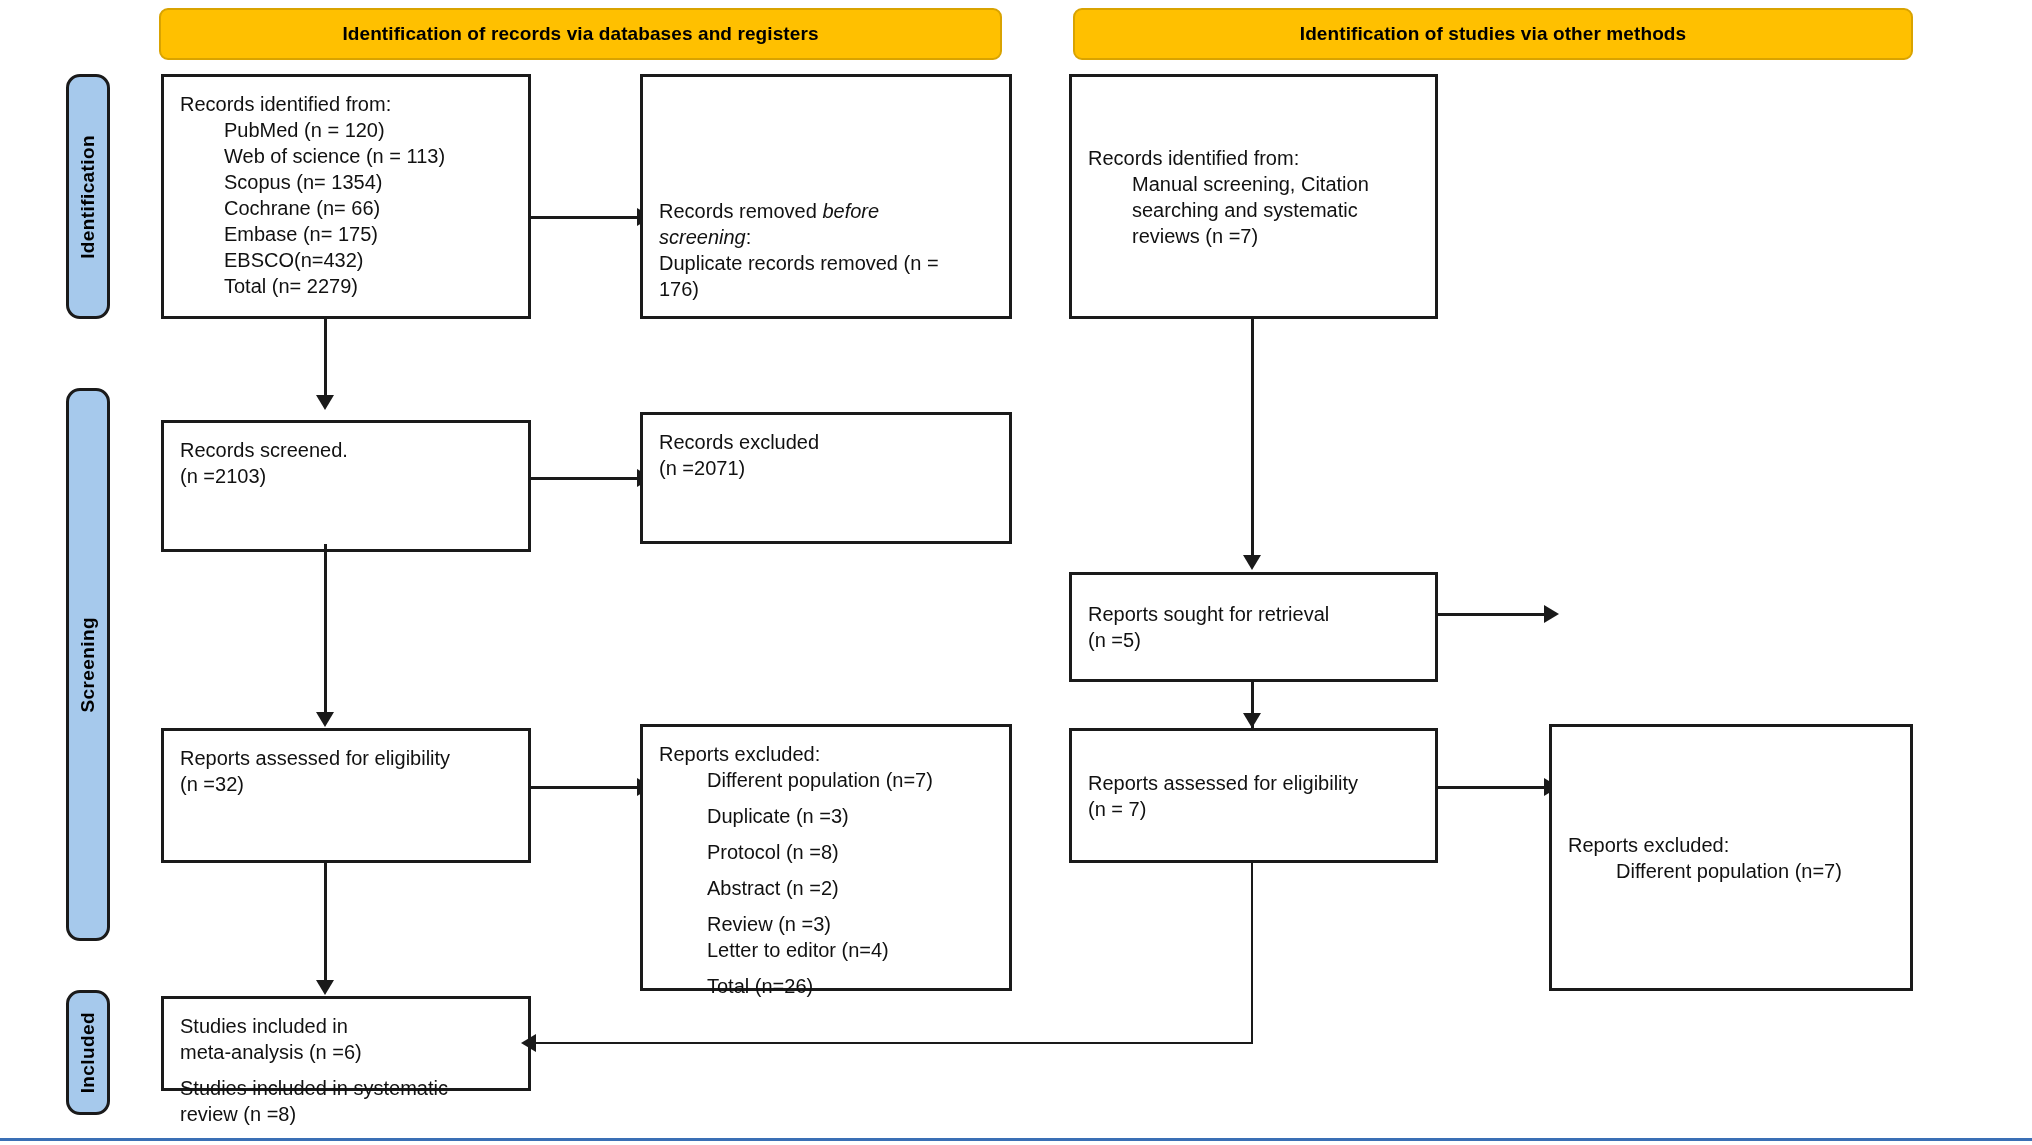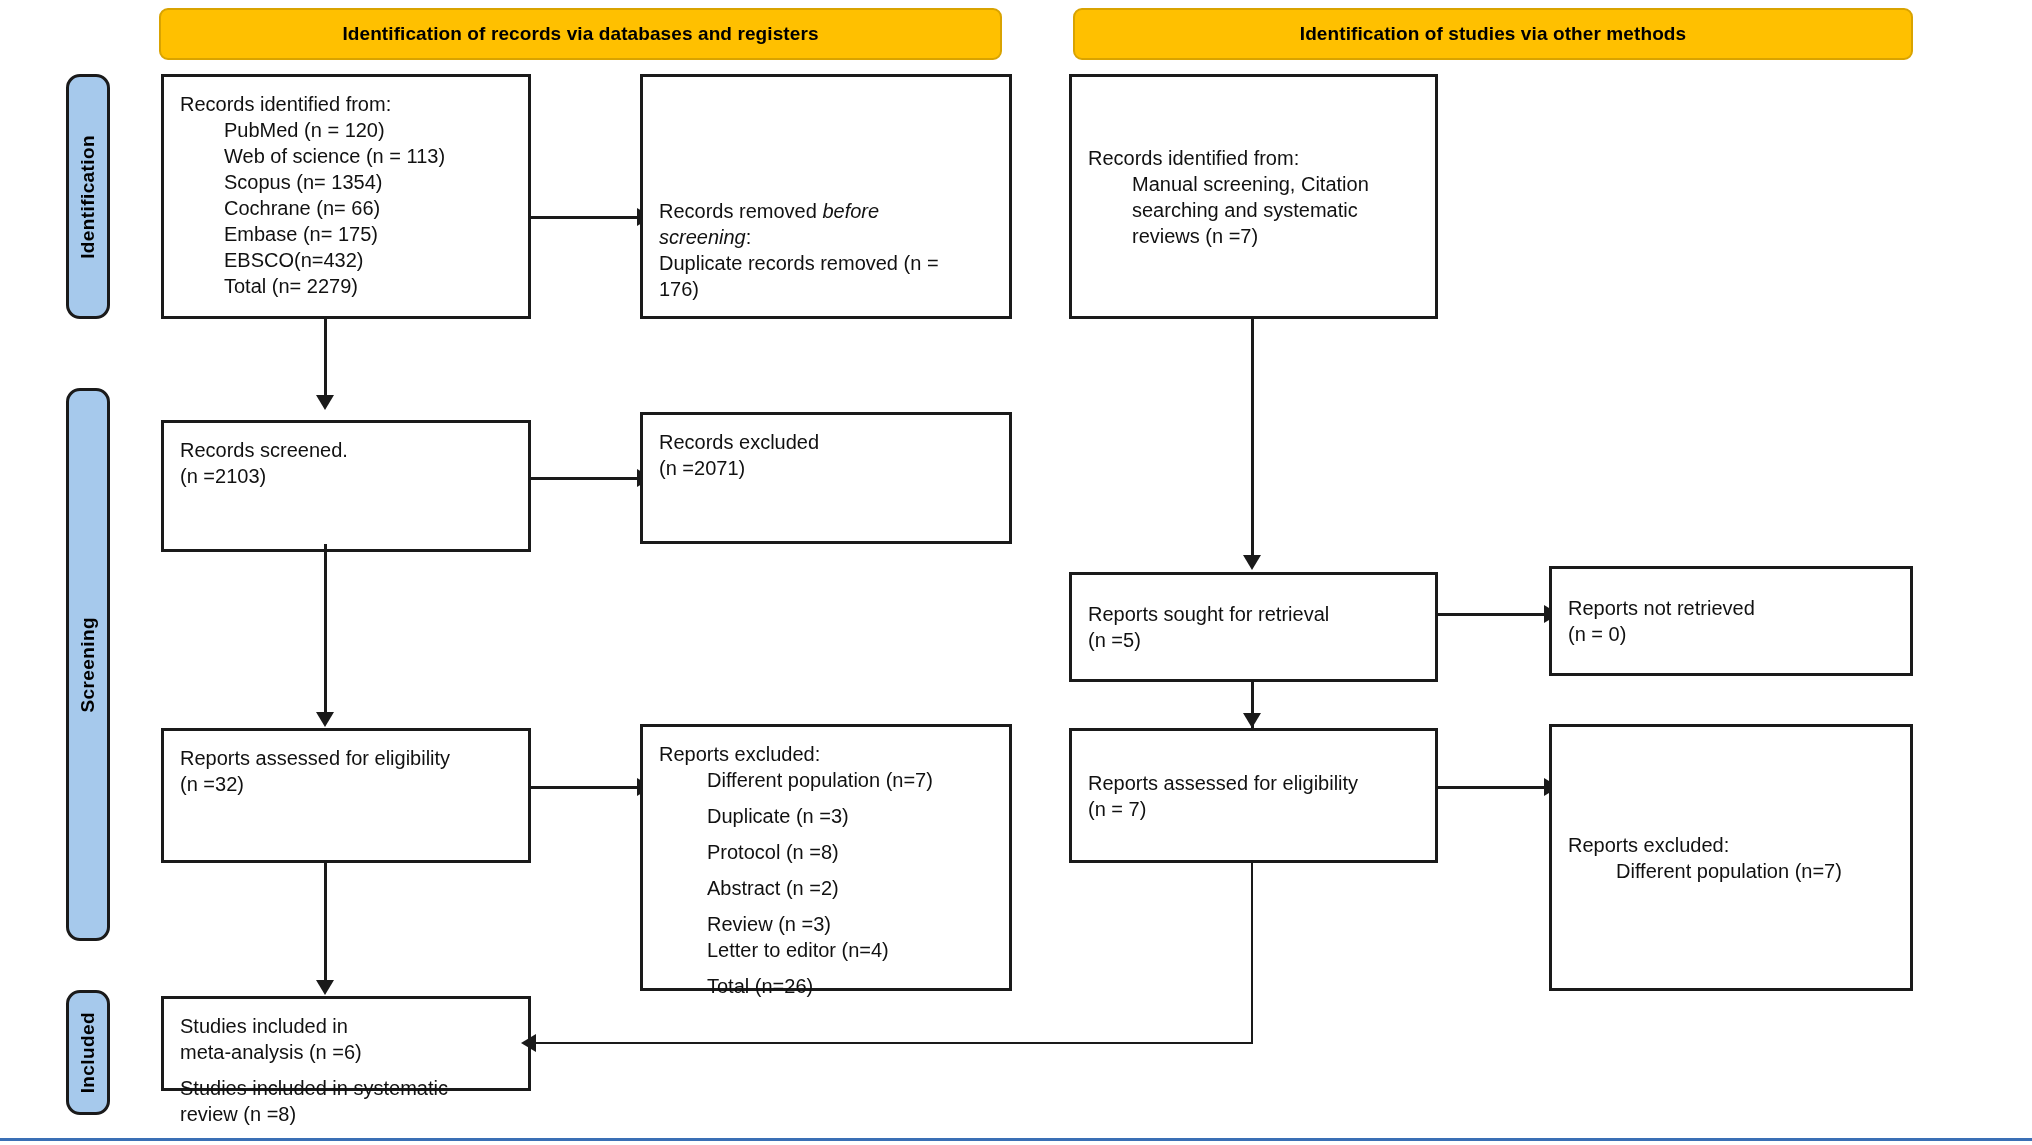--- a/index.html
+++ b/index.html
@@ -224,24 +224,20 @@
   <div class="arrow-d" style="left:1243px; top:555px;"></div>
 
   <div class="box" style="left:1069px; top:572px; width:369px; height:110px;">
     <div class="ln">Reports sought for retrieval</div>
     <div class="ln">(n =5)</div>
   </div>
 
   <div class="hline" style="left:1438px; top:613px; width:106px;"></div>
   <div class="arrow-r" style="left:1544px; top:605px;"></div>
 
-  <div class="box" style="left:1549px; top:566px; width:364px; height:110px;">
-    <div class="ln">Reports not retrieved</div>
-    <div class="ln">(n = 0)</div>
-  </div>
 
   <div class="vline" style="left:1251px; top:682px; height:46px;"></div>
   <div class="arrow-d" style="left:1243px; top:713px;"></div>
 
   <div class="box" style="left:1069px; top:728px; width:369px; height:135px;">
     <div class="ln">Reports assessed for eligibility</div>
     <div class="ln">(n = 7)</div>
   </div>
 
   <div class="hline" style="left:1438px; top:786px; width:106px;"></div>

